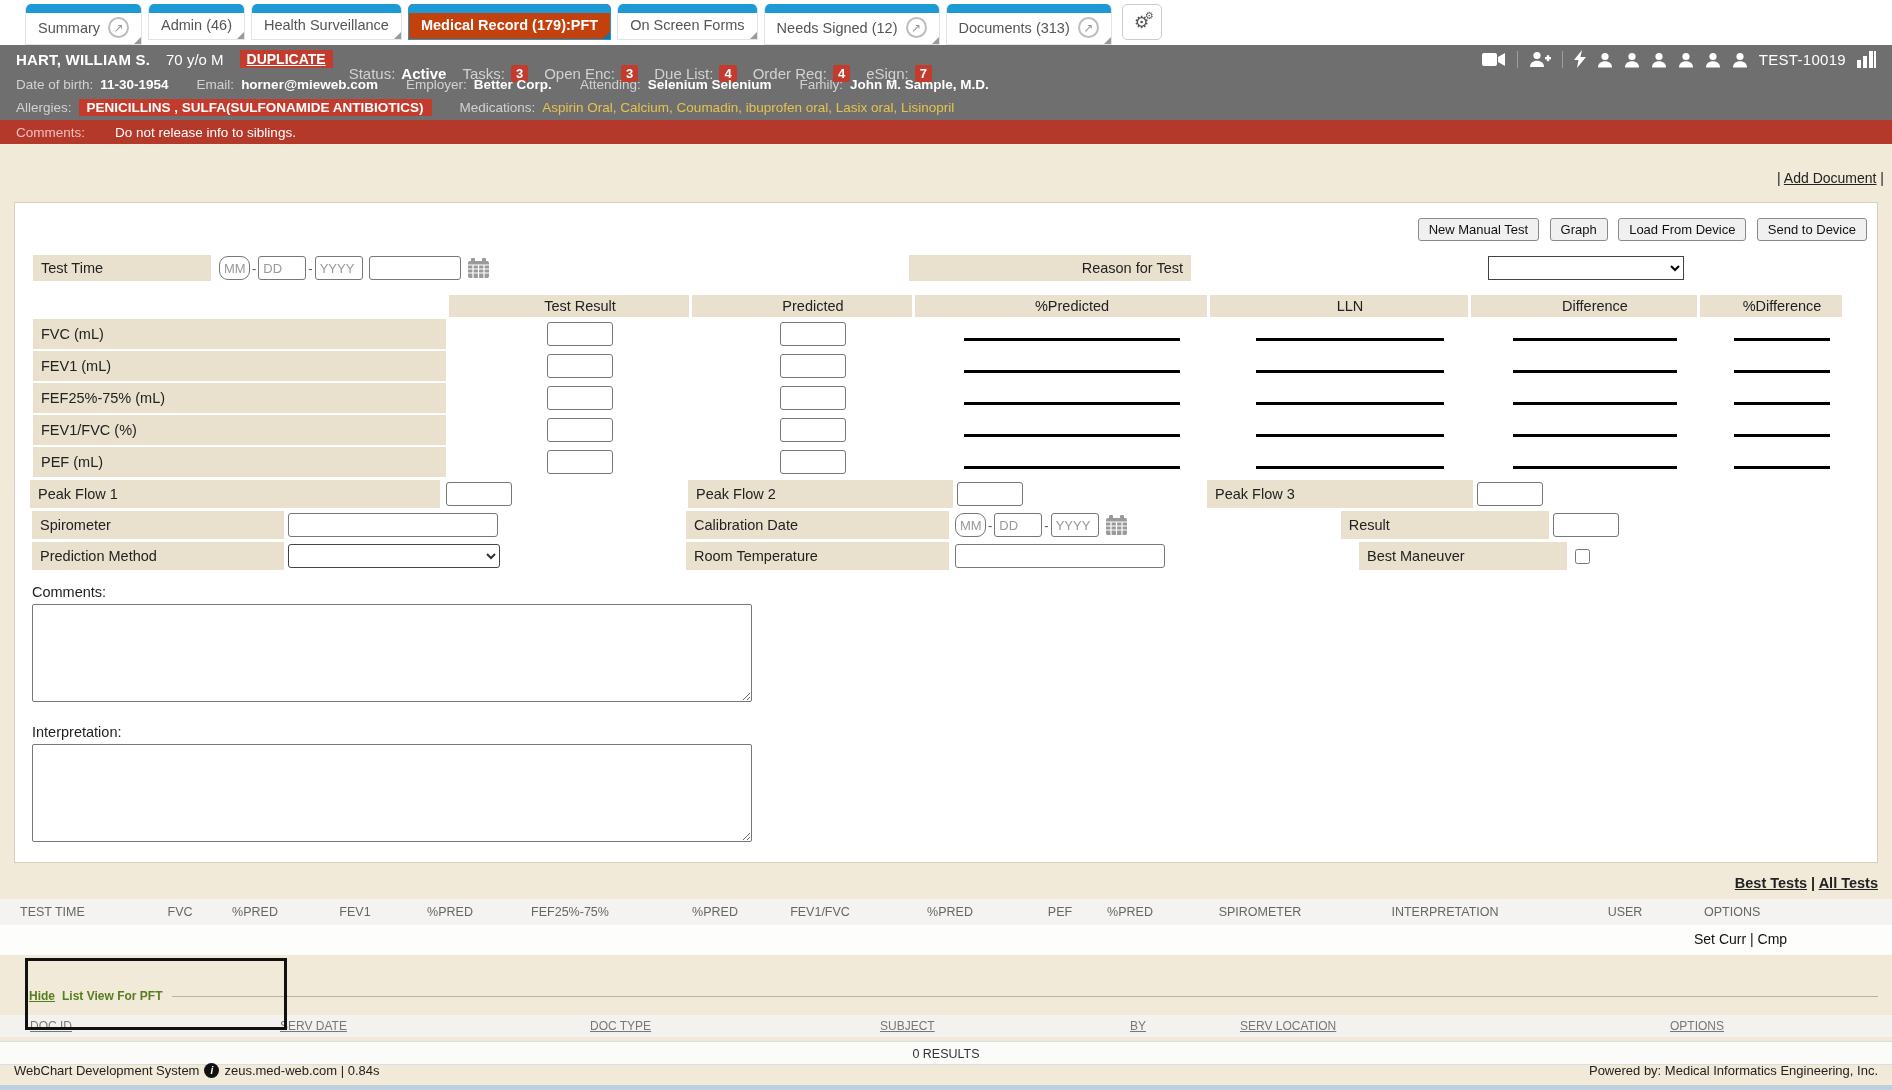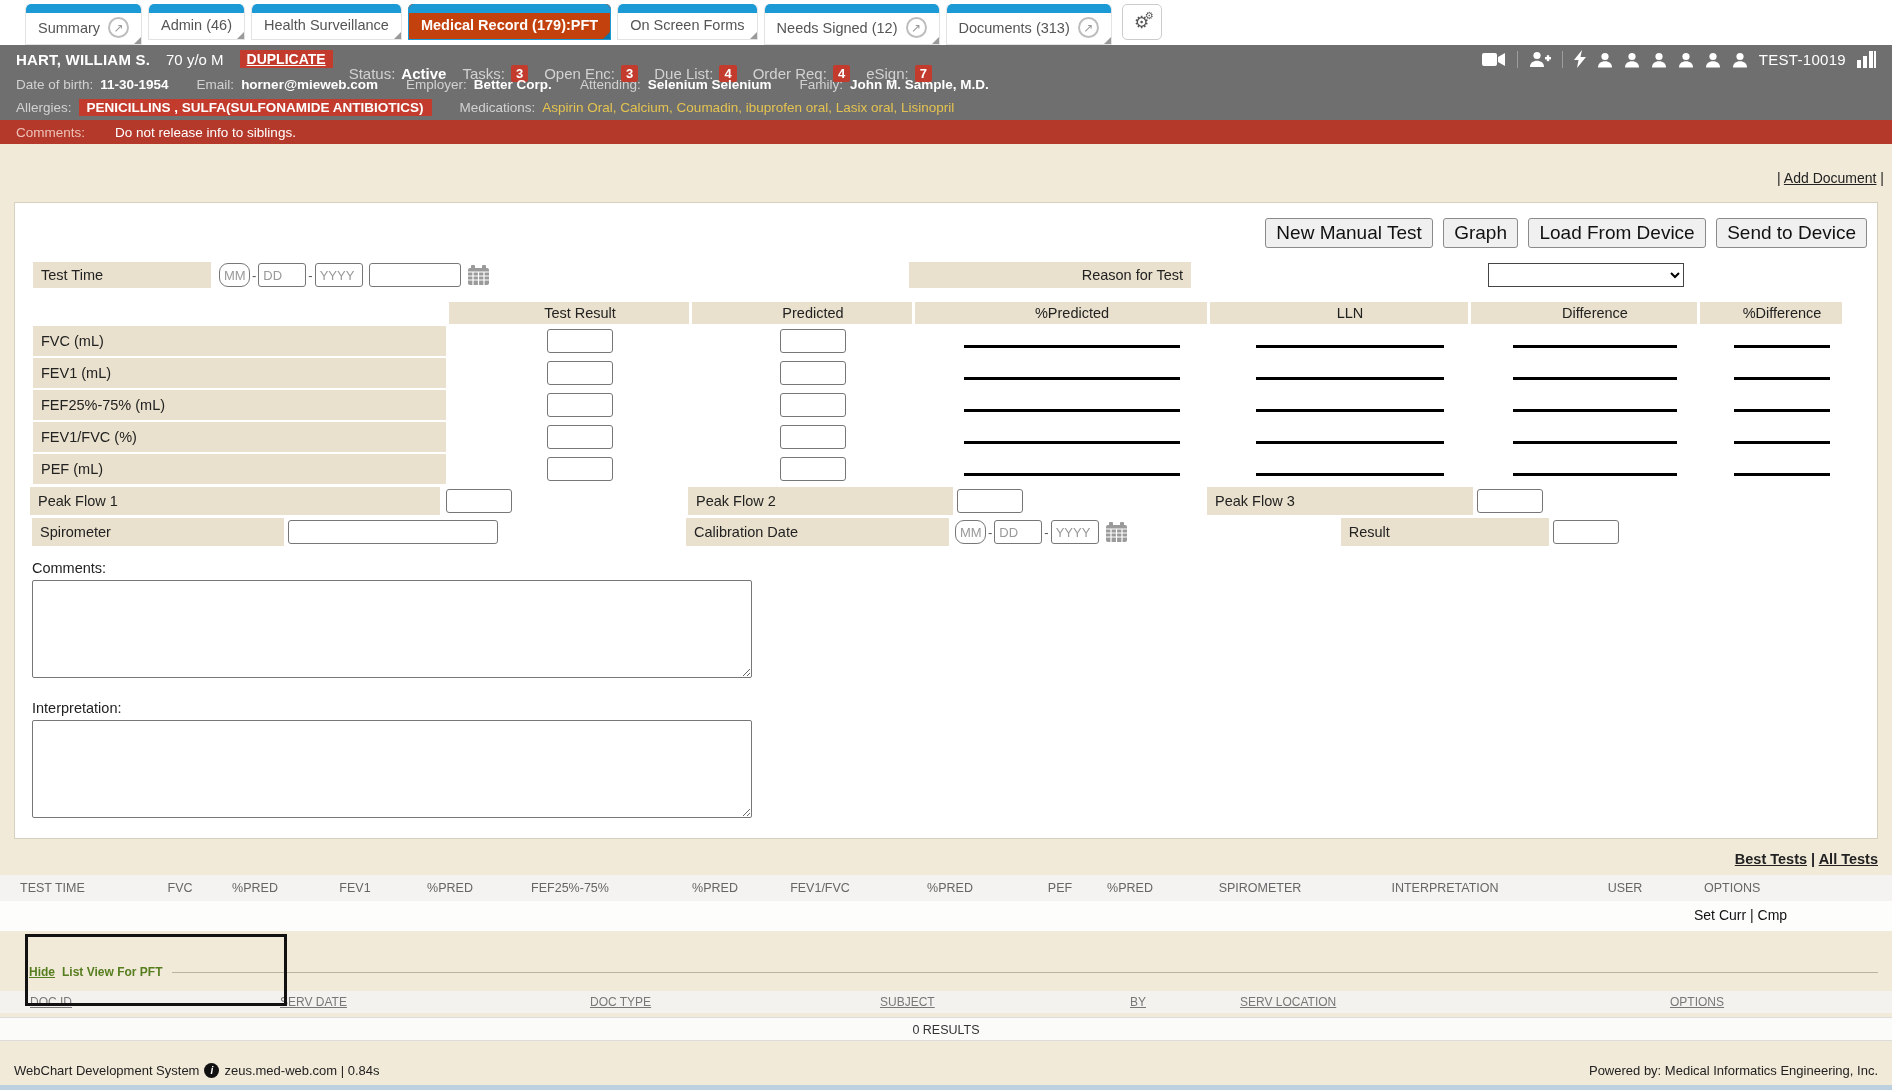--- a/index.html
+++ b/index.html
@@ -43,21 +43,21 @@
   .allergy-chip { background:#c23b2c; color:#fff; font-weight:bold; padding:1px 8px; font-size:13.5px; }
   
   .cbanner { background:#b5392b; height:24px; display:flex; align-items:center; padding:0 16px; font-size:13.5px; }
   .cbanner .clabel { color:#eec2b8; margin-right:30px; }
   .cbanner .ctext { color:#fff; }
   
   .adddoc-row { text-align:right; padding:26px 8px 0 0; font-size:14px; color:#222; }
   .adddoc-row a { color:#222; text-decoration:underline; cursor:pointer; }
   .panel { background:#fff; border:1px solid #d6d0bf; margin:16px 14px 0 14px; padding-bottom:16px; }
   .btnrow { text-align:right; padding:15px 10px 0 0; }
-  .btn { font-family:"Liberation Sans",sans-serif; font-size:19px; color:#111; background:#f0f0f0; border:1px solid #8a8a8a; border-radius:3px; padding:3px 10px; margin-left:6px; cursor:pointer; }
+  .btn { font-family:"Liberation Sans",sans-serif; font-size:13px; color:#111; background:#f0f0f0; border:1px solid #8a8a8a; border-radius:3px; padding:3px 10px; margin-left:6px; cursor:pointer; }
   input, select, textarea { font-family:"Liberation Sans",sans-serif; }
   .txt { border:1px solid #777; border-radius:3px; height:24px; font-size:13px; padding:0 4px; color:#333; }
   .txt::placeholder { color:#999; }
   .w-mm { width:31px;border-radius:9px; } .w-dd { width:48px; } .w-yyyy { width:48px; } .w-time { width:92px; } .w-num { width:66px; }
   .dash { color:#555; margin:0 2px; font-size:13px; }
   .beige { background:#e9e1cd; }
   
   .tt-row { position:relative; height:28px; margin-top:14px; }
   .tt-label { position:absolute; left:18px; top:0; width:178px; height:26px; line-height:26px; padding-left:8px; font-size:14.5px; }
   .tt-inputs { position:absolute; left:204px; top:1px; display:flex; align-items:center; }
@@ -469,20 +469,28 @@
           <rect x="4" y="0" width="4" height="5" rx="1" fill="#9a9a9a"></rect>
           <rect x="15" y="0" width="4" height="5" rx="1" fill="#9a9a9a"></rect>
           <path d="M1 7h21 M6 7v13 M11.5 7v13 M17 7v13 M1 11h21 M1 15h21" stroke="#fff" stroke-width="1.2"></path>
         </svg>
       </span>
     <div class="f-label beige" style="width:208px; margin-left:213px;">Result</div>
     <input class="txt w-num" style="margin-left: 4px;">
   </div>
 
   
+  <div class="f-row" style="padding-left:17px;">
+    <div class="f-label beige" style="width:252px;">Prediction Method</div>
+    <select class="txt" style="width:212px; margin-left:4px; background:#fff; border-color:#444;"><option></option></select>
+    <div class="f-label beige" style="width:263px; margin-left:186px;">Room Temperature</div>
+    <input class="txt" style="width: 210px; margin-left: 6px;">
+    <div class="f-label beige" style="width:208px; margin-left:194px;">Best Maneuver</div>
+    <input type="checkbox" style="margin-left: 8px; width: 15px; height: 15px;">
+  </div>
 
   <div class="comments-label">Comments:</div>
   <textarea class="bigtext" style=""></textarea>
 
   <div class="comments-label" style="margin-top:18px;">Interpretation:</div>
   <textarea class="bigtext" style=""></textarea>
 </div>
 
 <div class="bt-row">
   <a>Best Tests</a>

